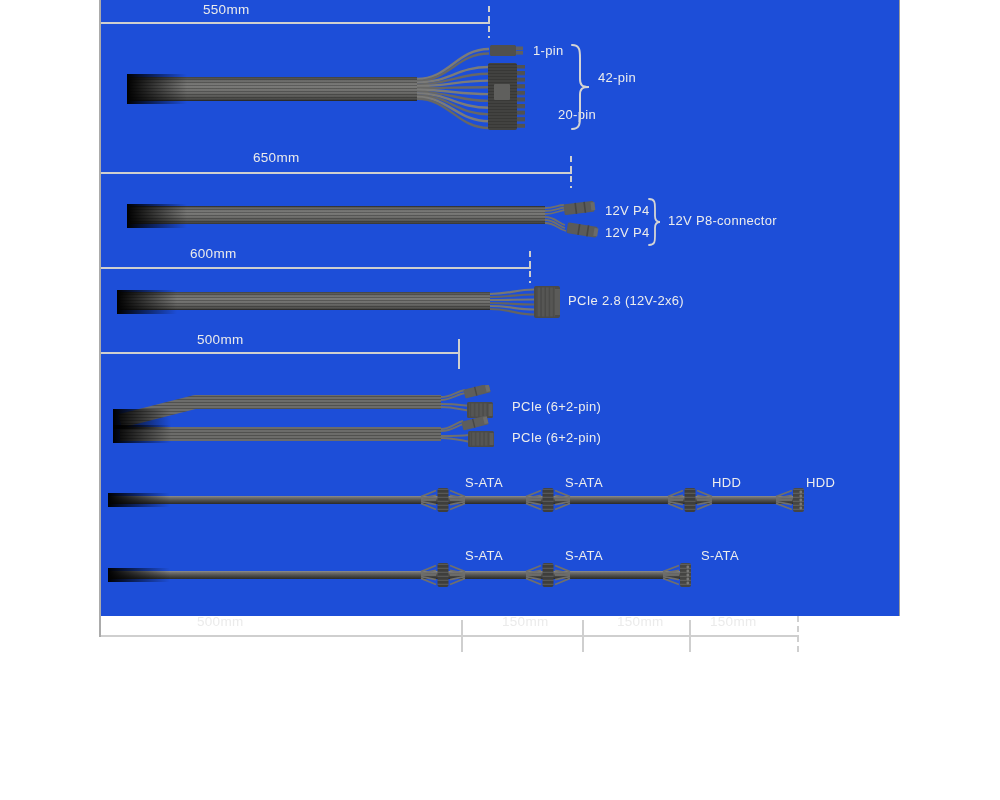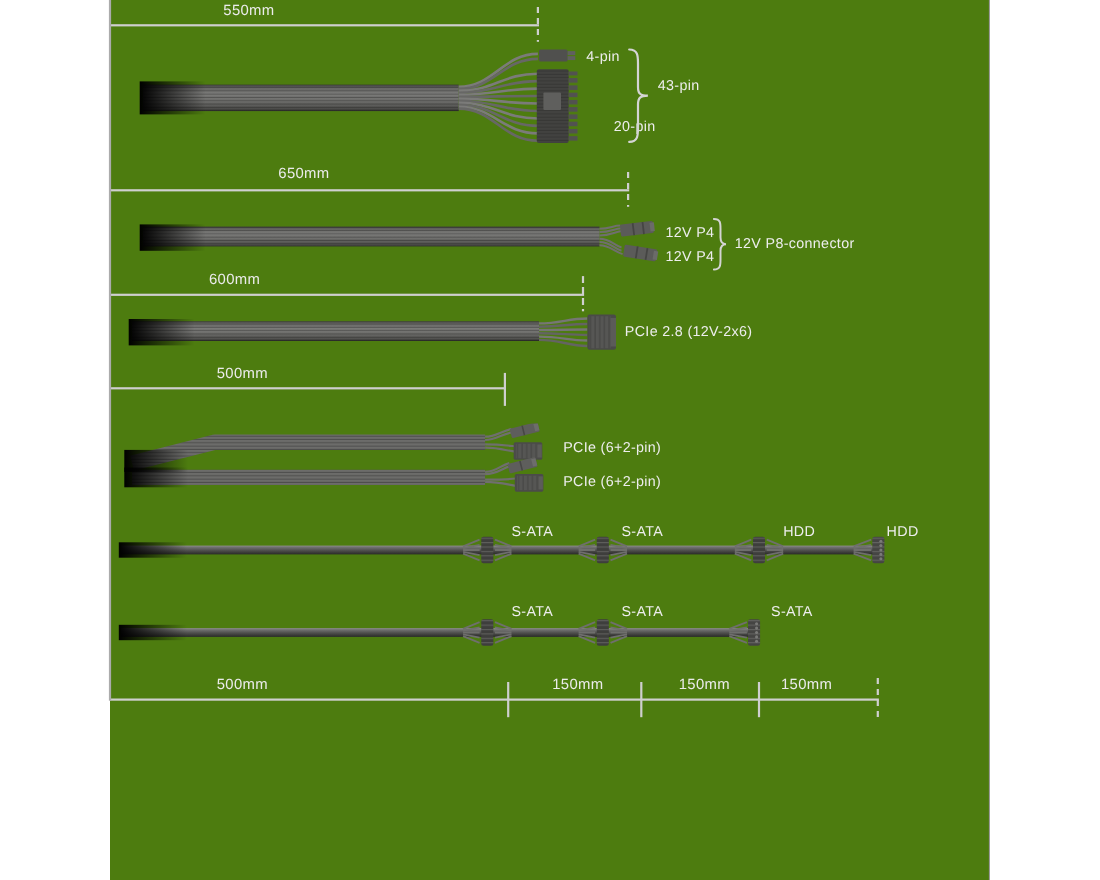--- a/index.html
+++ b/index.html
@@ -1,22 +1,22 @@
 <!DOCTYPE html>
 <html><head>
 <meta charset="utf-8">
 <style>
   html,body{margin:0;padding:0;}
   body{
     width:1000px;height:800px;position:relative;background:#ffffff;
     font-family:"Liberation Sans",sans-serif;overflow:hidden;
   }
   .panel{
-    position:absolute;left:100px;top:0;width:799px;height:800px;
-    background:#4d7c0f;border-right:1px solid #9a9a9a;overflow:visible;
+    position:absolute;left:100px;top:0;width:799px;height:616px;
+    background:#1d4ed8;border-right:1px solid #9a9a9a;overflow:visible;
   }
   .baseline{
     position:absolute;left:99px;top:0;width:2px;height:637px;background:#ababab;z-index:5;
   }
   .mlabel{
     position:absolute;font-size:13.5px;line-height:1.1;color:#ebebeb;
     letter-spacing:.3px;white-space:nowrap;z-index:6;
   }
   .clabel{
     position:absolute;font-size:13px;line-height:1.15;color:#ededed;
@@ -142,26 +142,26 @@
       <rect x="411" y="13" width="7" height="3.6" fill="#606060"></rect>
     </g>
     <g>
       <rect x="383" y="25" width="29" height="67" rx="2" fill="#424240"></rect>
       <rect x="383" y="25" width="29" height="67" fill="url(#wiretex)" opacity="0.6"></rect>
       <rect x="412" y="27" width="8" height="63" fill="url(#teethH)"></rect>
       <rect x="389" y="46" width="16" height="16" rx="1" fill="#5f5f5d"></rect>
     </g>
     <rect x="22" y="36" width="60" height="30" fill="url(#fadeL)"></rect>
   </svg>
-  <div class="clabel" style="left:433px;top:44px;">4-pin</div>
+  <div class="clabel" style="left:433px;top:44px;">1-pin</div>
   <div class="clabel" style="left:433px;top:108px;margin-left:25px;">20-pin</div>
   <svg class="bracesvg" style="left:470px;top:42px;" width="20" height="90" viewBox="0 0 20 90">
     <path d="M2,3 C10,3 10,9 10,16 L10,37 C10,43 12,45 19,45 C12,45 10,47 10,53 L10,74 C10,81 10,87 2,87" fill="none" stroke="#d4d4d4" stroke-width="2" stroke-linecap="round"></path>
   </svg>
-  <div class="clabel" style="left:498px;top:71px;">43-pin</div>
+  <div class="clabel" style="left:498px;top:71px;">42-pin</div>
 
   <div class="mlabel" style="left:105px;top:151px;margin-left:48px;">650mm</div>
   <div class="mline" style="left:0;top:172px;width:472px;"></div>
   <div class="tick-dashed" style="left:470px;top:156px;height:32px;"></div>
 
   <svg class="cablesvg" style="left:5px;top:195px;" width="500" height="52" viewBox="0 0 500 52">
     <rect x="25" y="11" width="415" height="18" fill="url(#gradRibbon)"></rect>
     <rect x="25" y="11" width="415" height="18" fill="url(#wiretex)"></rect>
     <g fill="none" stroke="#6f6f6d" stroke-width="1.8">
       <path d="M440,13 C450,13 452,10 459,10"></path>

